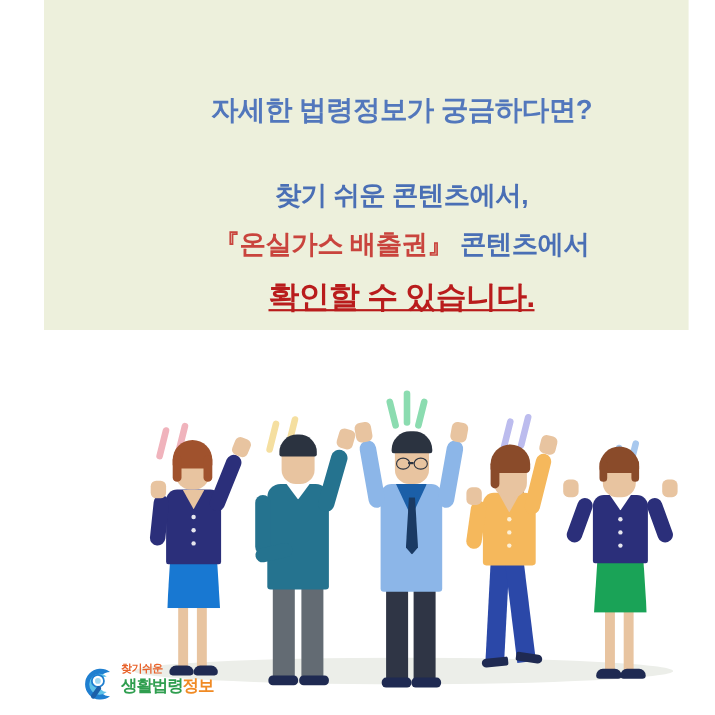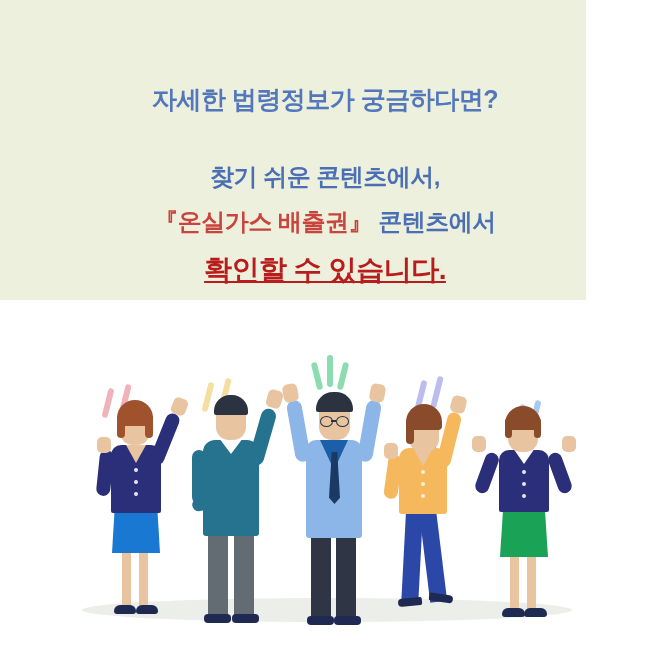--- a/index.html
+++ b/index.html
@@ -9,20 +9,21 @@
   }
   body {
     font-family: "Liberation Sans", "DejaVu Sans", sans-serif;
   }
   #card {
     position: relative;
     width: 586px;
     height: 650px;
     overflow: hidden;
     background: #ffffff;
+    margin-left: 40px;
   }
   
   #message-panel {
     position: absolute;
     left: 0; top: 0;
     width: 650px;
     height: 300px;
     background: #edf0dc;
   }
   .headline {
@@ -316,15 +317,30 @@
       <div class="part" style="left:562px; top:136px; width:14px; height:16px; background:#e8c4a0; border-radius:5px;"></div>
 
       <div class="part" style="left:508px; top:112px; width:30px; height:40px; background:#e8c4a0; border-radius:13px;"></div>
 
       <div class="part" style="left:505px; top:106px; width:36px; height:24px; background:#8a4b2a; border-radius:18px 18px 4px 4px;"></div>
       <div class="part" style="left:505px; top:118px; width:7px; height:20px; background:#8a4b2a; border-radius:4px;"></div>
       <div class="part" style="left:534px; top:118px; width:7px; height:20px; background:#8a4b2a; border-radius:4px;"></div>
     </div>
   </div>
 
+  <div id="footer-logo">
+    <div id="logo-mark">
+      <svg width="36" height="36" viewBox="0 0 36 36" aria-hidden="true">
+        <path d="M30 7 A14 14 0 1 0 30 29 A11 11 0 1 1 30 7 Z" fill="#1f7fd0"></path>
+        <path d="M27 11 A9.5 9.5 0 1 0 27 25 A7 7 0 1 1 27 11 Z" fill="#5fc2e8"></path>
+        <circle cx="19" cy="15" r="5.5" fill="#ffffff" stroke="#1f7fd0" stroke-width="1.6"></circle>
+        <circle cx="19" cy="15" r="2.6" fill="#9fd8f2"></circle>
+        <rect x="15.5" y="19" width="4.2" height="13" rx="2" fill="#1b5fa8" transform="rotate(35 17.6 25)"></rect>
+      </svg>
+    </div>
+    <div id="logo-text">
+      <div id="logo-line-1">찾기쉬운</div>
+      <div id="logo-line-2"><span class="lg-green">생활법령</span><span class="lg-orange">정보</span></div>
+    </div>
+  </div>
 
 
 </div>
 
 </body></html>

